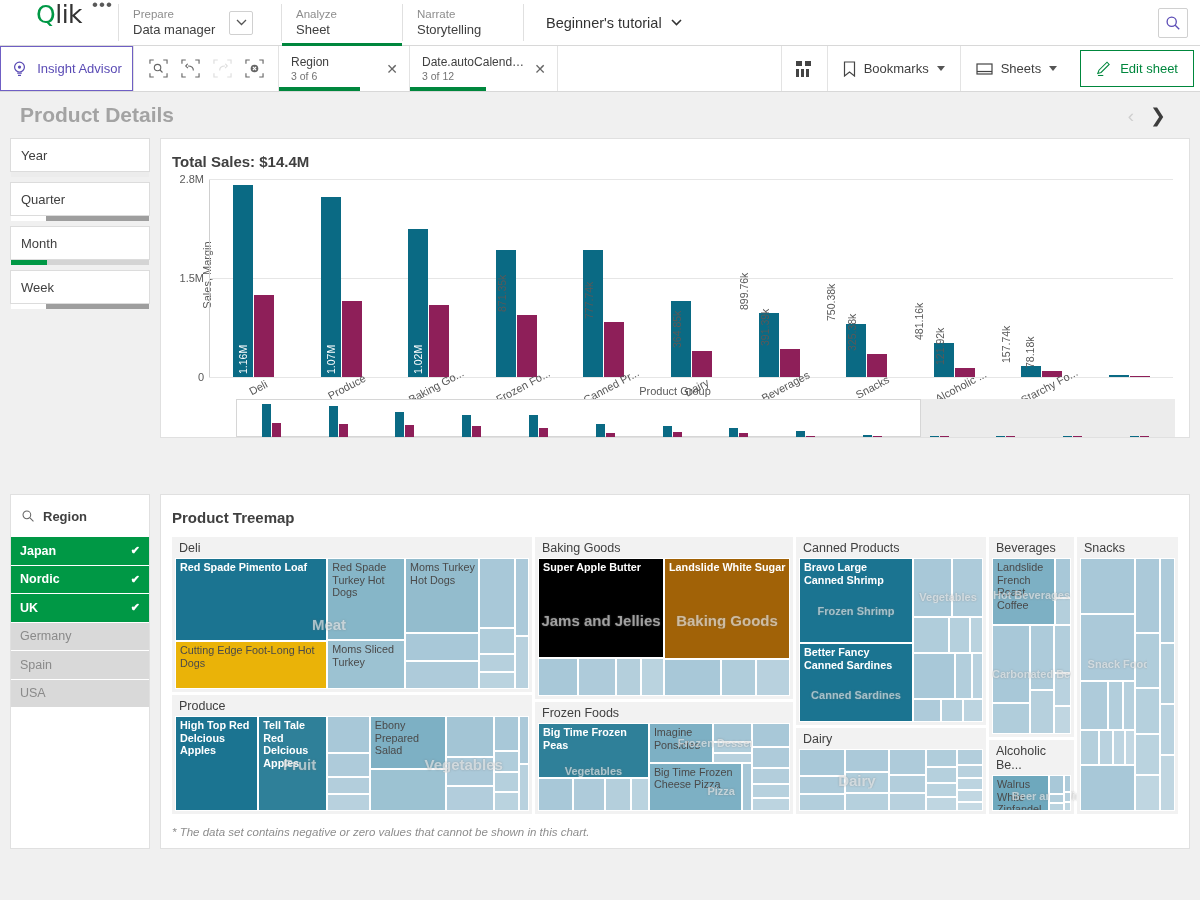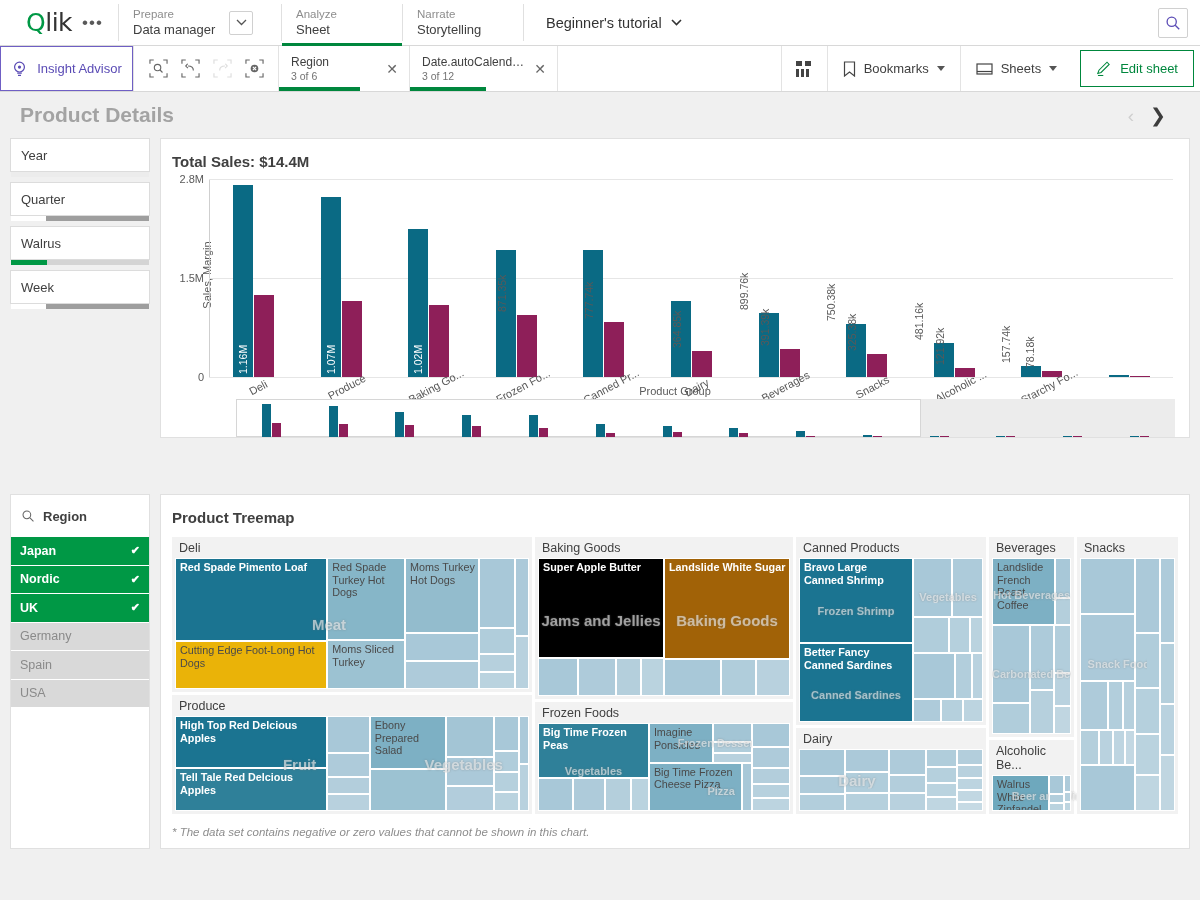--- a/index.html
+++ b/index.html
@@ -8,21 +8,21 @@
     font-family: "Liberation Sans", sans-serif;
     background: #f0f0f0; overflow: hidden;
   }
   #root { width: 1200px; height: 900px; position: relative; background: #f0f0f0; }
 
   
   .topbar {
     height: 46px; background: #fff; display: flex; align-items: stretch;
     border-bottom: 1px solid #d8d8d8; position: relative;
   }
-  .logo-zone { width: 118px; display: flex; align-items: center; padding-left: 26px; gap: 10px; }
+  .logo-zone { width: 118px; display: flex; align-items: flex-start; padding-left: 36px; gap: 10px; }
   .qlik-logo { font-size: 25px; color: #333; letter-spacing: -0.5px; font-family: "DejaVu Sans", sans-serif; }
   .qlik-logo .q-green { color: #009845; }
   .dots { color: #595959; font-size: 17px; letter-spacing: 1px; line-height: 10px; cursor: pointer; }
   .hub-sep { width: 1px; background: #e0e0e0; margin: 4px 0; }
   .navgroup {
     display: flex; align-items: center; padding: 0 14px; position: relative; cursor: pointer;
     min-width: 120px;
   }
   .navgroup.wide { min-width: 162px; }
   .nav-texts { display: flex; flex-direction: column; justify-content: center; gap: 1px; }
@@ -339,21 +339,21 @@
               <i style="width:0%;background:#d4d4d4"></i>
             </span>
         </div>
         <div class="filterbox">
           <span class="fl">Quarter</span>
           <span class="fbar" style="background:#9e9e9e">
               <i style="width:25%;background:#fff"></i>
             </span>
         </div>
         <div class="filterbox">
-          <span class="fl">Walrus</span>
+          <span class="fl">Month</span>
           <span class="fbar" style="background:#d4d4d4">
               <i style="width:26%;background:#009845"></i>
             </span>
         </div>
         <div class="filterbox">
           <span class="fl">Week</span>
           <span class="fbar" style="background:#9e9e9e">
               <i style="width:25%;background:#fff"></i>
             </span>
         </div>
@@ -610,21 +610,21 @@
                   <div class="tile" style="flex:40;background:#b8d1de"></div>
                 </div>
                 <span class="overlay" style="left:22%;right:35%">Meat</span>
               </div>
             </div>
 
             <div class="tgroup" style="flex:1">
               <span class="gt">Produce</span>
               <div class="tbody">
                 <div style="width:55%;position:relative;display:flex">
-                  <div style="width:78%;display:flex;flex-direction:column">
+                  <div style="width:78%;display:flex;">
                     <div class="tile dark" style="flex:55;background:#1b7491">
                       <span class="tl">High Top Red Delcious Apples</span>
                     </div>
                     <div class="tile dark" style="flex:45;background:#2f8099">
                       <span class="tl">Tell Tale Red Delcious Apples</span>
                     </div>
                   </div>
                   <div style="width:22%;display:flex;flex-direction:column">
                     <div class="tile" style="flex:40;background:#a8c8d8"></div>
                     <div class="tile" style="flex:25;background:#aecbda"></div>

